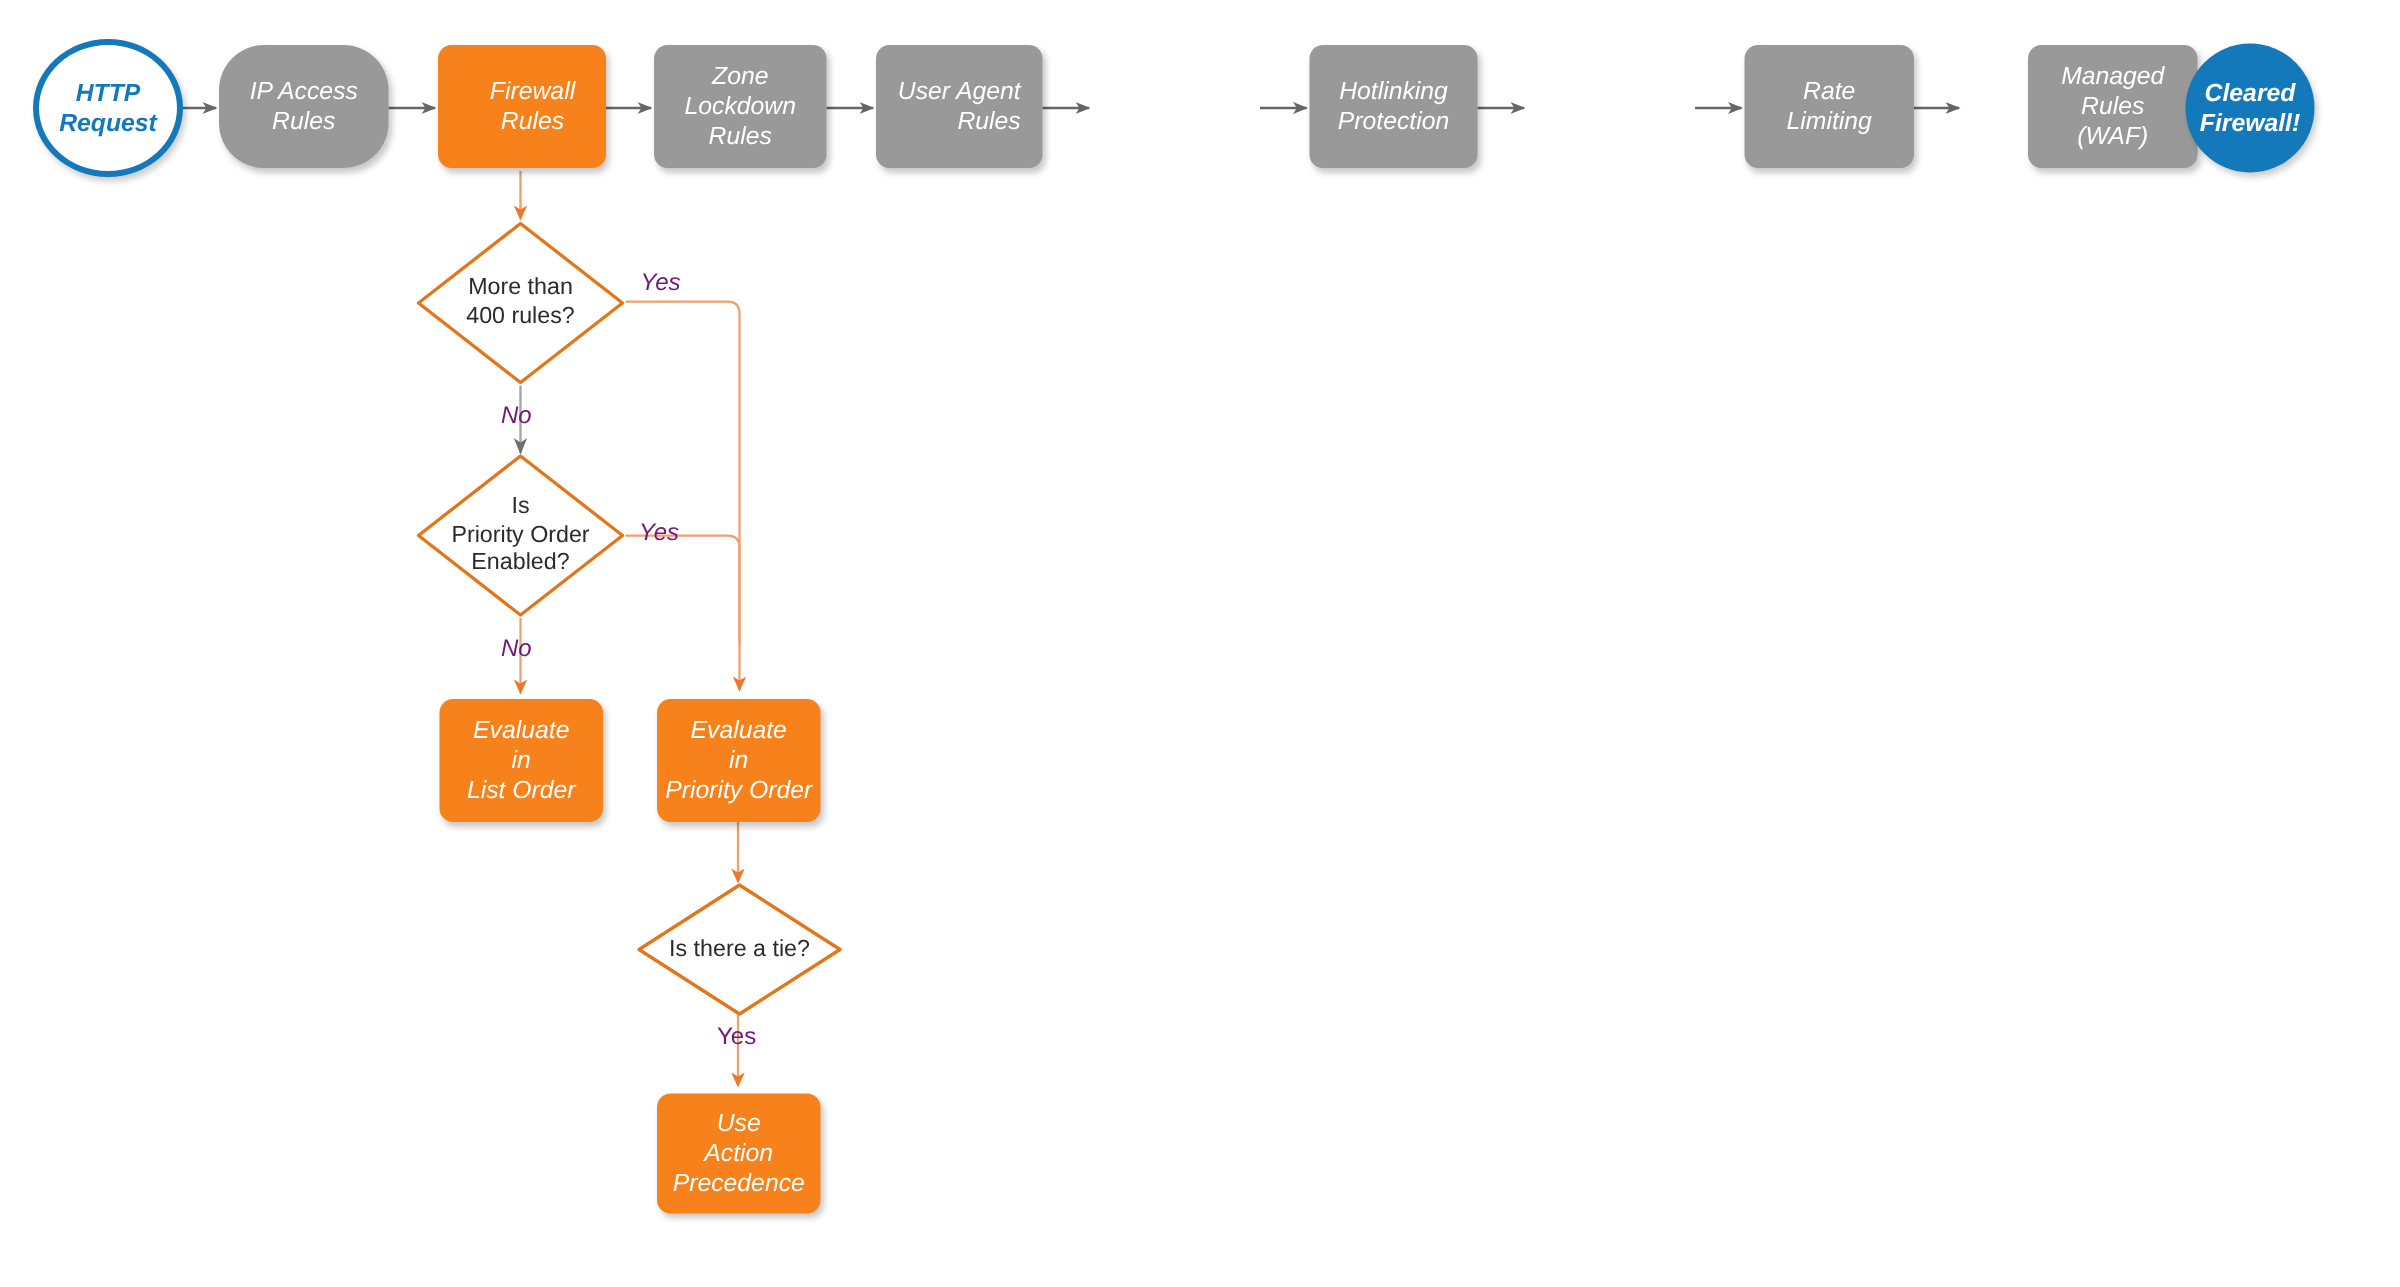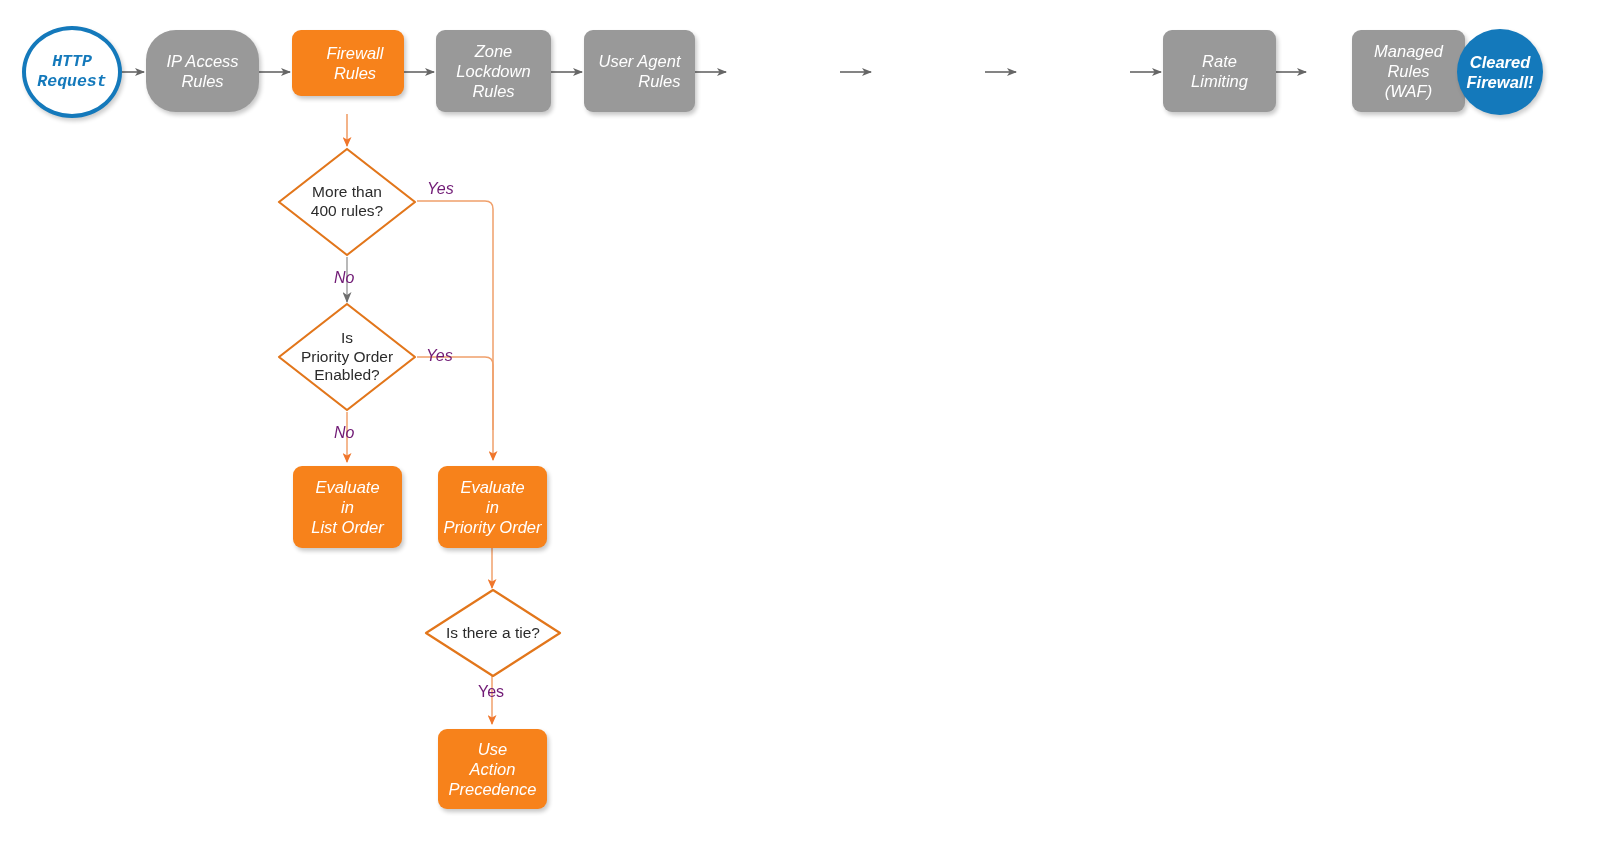--- a/index.html
+++ b/index.html
@@ -53,21 +53,20 @@
     border-radius: 50%;
     font-style: italic;
     font-weight: bold;
     font-size: 16.5px;
     box-shadow: 2px 3px 4px rgba(0,0,0,0.20);
   }
   .terminator.start {
     background: #ffffff;
     border: 4px solid #1479BB;
     color: #1479BB;
-    font-family: Liberation Mono, monospace;
   }
   .terminator.end {
     background: #1479BB;
     color: #ffffff;
   }
 
   .decision {
     background: transparent;
     color: #2b2b2b;
     font-size: 15.5px;
@@ -153,37 +152,41 @@
   <div class="node terminator start" style="left:22px; top:26px; width:100px; height:92px;">
     <span>HTTP
 Request</span>
   </div>
 
   <div class="node proc gray" style="left:146px; top:30px; width:113px; height:82px;border-radius:30px;">
     <span>IP Access
 Rules</span>
   </div>
 
-  <div class="node proc orange" style="left:292px; top:30px; width:112px; height:66px;padding-left:14px;">
+  <div class="node proc orange" style="left:292px; top:30px; width:112px; height:82px;padding-left:14px;">
     <span>Firewall
 Rules</span>
   </div>
 
   <div class="node proc gray" style="left:436px; top:30px; width:115px; height:82px;">
     <span>Zone
 Lockdown
 Rules</span>
   </div>
 
   <div class="node proc gray" style="left:584px; top:30px; width:111px; height:82px;text-align:right;">
     <span>User Agent
 Rules</span>
   </div>
 
 
+  <div class="node proc gray" style="left:873px; top:30px; width:112px; height:82px;">
+    <span>Hotlinking
+Protection</span>
+  </div>
 
 
   <div class="node proc gray" style="left:1163px; top:30px; width:113px; height:82px;justify-content:center;">
     <span>Rate
 Limiting</span>
   </div>
 
   <div class="node proc gray" style="left:1308px; top:30px; width:113px; height:82px;margin-left:44px;">
     <span>Managed
 Rules

